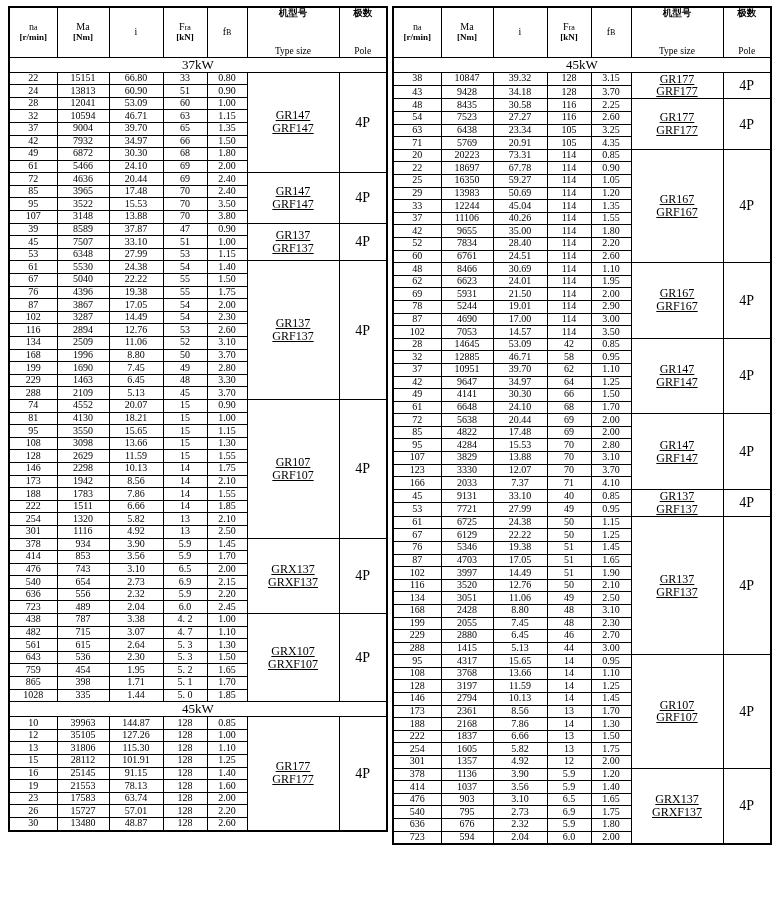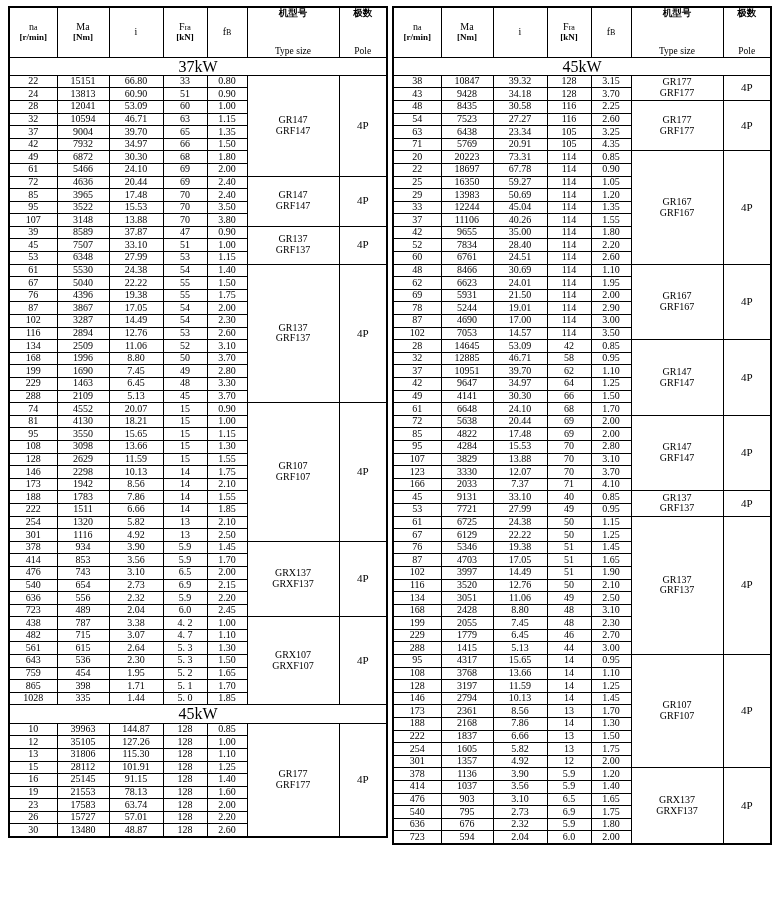--- a/index.html
+++ b/index.html
@@ -62,35 +62,36 @@
     font-size: 9.5px;
     display: block;
     font-weight: normal;
     margin-top: 28px;
   }
   .sub-na { font-size: 8px; }
 
   .power-row td {
     text-align: left;
     font-weight: bold;
-    font-size: 16px;
+    font-size: 13px;
     padding: 1px 0 1px 4px;
     border-left: 1px solid #000;
     border-right: 1px solid #000;
   }
 
   .dat td { height: 11.6px; }
   .num { font-size: 10px; }
   .type {
-    font-size: 10px;
+    font-size: 12px;
     font-weight: bold;
     line-height: 1.1;
+    text-decoration: underline;
   }
   .pole {
-    font-size: 11px;
+    font-size: 14px;
     font-weight: bold;
   }
   .grp-end { border-bottom: 1.6px solid #000; }
   .outer { border: 2px solid #000; }
 </style>
 </head>
 <body>
 
 <div class="page">
   <div class="col left">
@@ -955,21 +956,21 @@
           </tr>
           <tr class="dat">
             <td class="num">199</td>
             <td class="num">2055</td>
             <td class="num">7.45</td>
             <td class="num">48</td>
             <td class="num">2.30</td>
           </tr>
           <tr class="dat">
             <td class="num">229</td>
-            <td class="num">1779</td>
+            <td class="num">2880</td>
             <td class="num">6.45</td>
             <td class="num">46</td>
             <td class="num">2.70</td>
           </tr>
           <tr class="dat grp-last">
             <td class="num grp-end">288</td>
             <td class="num grp-end">1415</td>
             <td class="num grp-end">5.13</td>
             <td class="num grp-end">44</td>
             <td class="num grp-end">3.00</td>

